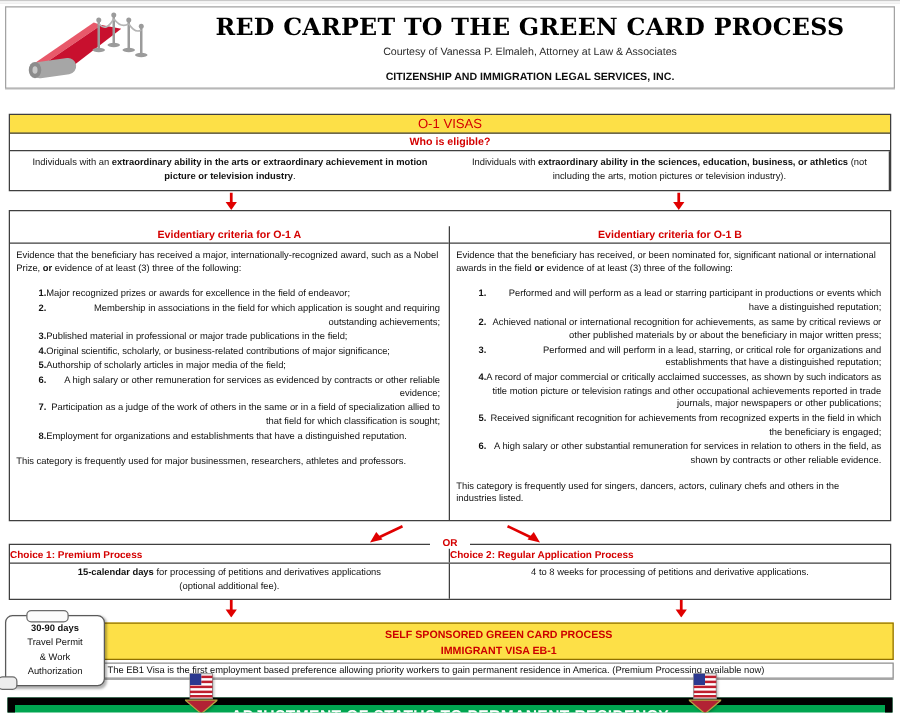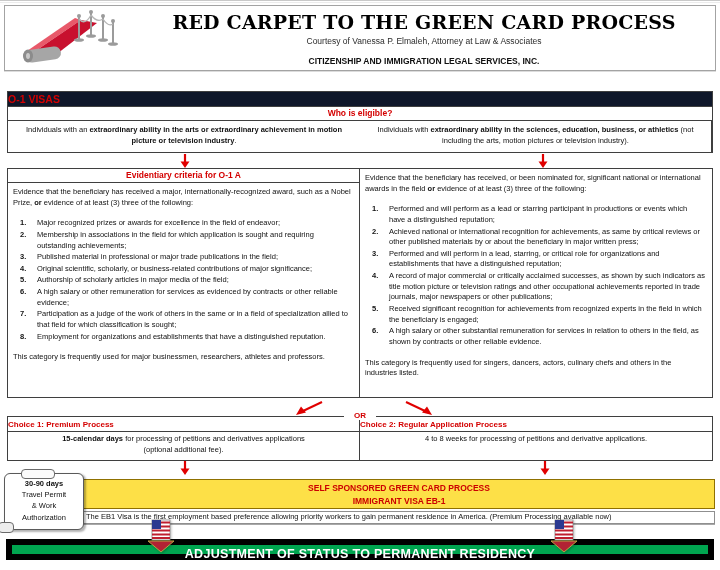--- a/index.html
+++ b/index.html
@@ -15,45 +15,45 @@
     box-shadow:0 1px 0 #dcdcdc; display:flex; background:#fff;
   }
   .logo-wrap { width:128px; display:flex; align-items:center; justify-content:center; }
   .header-text { flex:1; text-align:center; padding-top:5px; }
   .main-title { font-family:"DejaVu Serif", serif; font-weight:bold; font-size:19px; letter-spacing:0.2px; color:#000; }
   .subtitle  { font-size:8.5px; color:#2b2b2b; margin-top:3px; }
   .org-line  { font-size:8.5px; font-weight:bold; color:#101010; margin-top:10px; }
 
   
   .o1-table { margin:20px 7px 0 7px; border:1px solid #3f3f3f; }
-  .blue-bar { background:#0f172a; border-bottom:1px solid #3f3f3f; height:14px;
-              line-height:14px; font-size:10.5px; font-weight:bold; color:#d40000; }
+  .blue-bar { background:#fde047; border-bottom:1px solid #3f3f3f; height:14px;
+              text-align:center; line-height:14px; font-size:10.5px; font-weight:normal; color:#d40000; }
   .who-row  { border-bottom:1px solid #3f3f3f; text-align:center; font-size:8.5px;
               font-weight:bold; color:#d40000; padding:1px 0 2px; }
   .elig-row  { display:flex; }
   .elig-cell { width:50%; box-sizing:border-box; font-size:7.5px; line-height:1.4;
                text-align:center; padding:4px 14px 6px; }
   .elig-cell.left { border-right:1px solid #3f3f3f; }
   .b { font-weight:bold; }
 
   
   .arrow-row { position:relative; height:15px; }
   .arrow-row.short { height:12px; }
   .abs { position:absolute; }
 
   
   .evi-table { margin:0 7px; border:1px solid #3f3f3f; display:flex; min-height:228px; }
-  .evi-col { width:50%; box-sizing:border-box; }
+  .evi-col { width:50%; box-sizing:border-box;margin-top:12px; }
   .evi-col.a { border-right:1px solid #3f3f3f; }
   .evi-head { color:#d40000; font-weight:bold; font-size:8.5px; text-align:center;
               border-bottom:1px solid #3f3f3f; padding:1px 0 2px; }
   .evi-body { font-size:7.5px; line-height:1.42; padding:4px 7px 4px 5px; }
   .evi-intro { margin:0 0 10px 0; }
   ol.crit { list-style:none; margin:0; padding:0 0 0 7px; counter-reset:c; }
-  ol.crit li { counter-increment:c; display:flex; margin-bottom:1px; }
+  ol.crit li { counter-increment:c; display:flex; margin-bottom:1px;text-align:right; }
   ol.crit li::before { content:counter(c) "."; font-weight:bold; flex:0 0 17px; }
   .evi-footer { margin-top:10px; }
 
   
   .or-row { position:relative; height:18px; margin:0 7px; }
   .choice-table { margin:0 7px; border:1px solid #3f3f3f; position:relative; }
   .or-label { position:absolute; top:-6px; left:50%; transform:translateX(-50%);
               background:#fff; padding:0 10px; font-size:8px; font-weight:bold; color:#d40000; }
   .choice-heads { display:flex; border-bottom:1px solid #3f3f3f; }
   .choice-head { width:50%; box-sizing:border-box; text-align:left; color:#d40000;
@@ -180,20 +180,21 @@
             <span>Participation as a judge of the work of others in the same or in a field of specialization allied to that field for which classification is sought;</span>
           </li>
         <li>
             <span>Employment for organizations and establishments that have a distinguished reputation.</span>
           </li>
       </ol>
       <p class="evi-footer">This category is frequently used for major businessmen, researchers, athletes and professors.</p>
     </div>
   </div>
   <div class="evi-col">
+    <div class="evi-head">Evidentiary criteria for O-1 B</div>
     <div class="evi-body">
       <p class="evi-intro"><span>Evidence that the beneficiary has received, or been nominated for, significant national or international awards in the field </span><span class="b">or</span><span> evidence of at least (3) three of the following:</span></p>
       <ol class="crit">
         <li>
             <span>Performed and will perform as a lead or starring participant in productions or events which have a distinguished reputation;</span>
           </li>
         <li>
             <span>Achieved national or international recognition for achievements, as same by critical reviews or other published materials by or about the beneficiary in major written press;</span>
           </li>
         <li>

